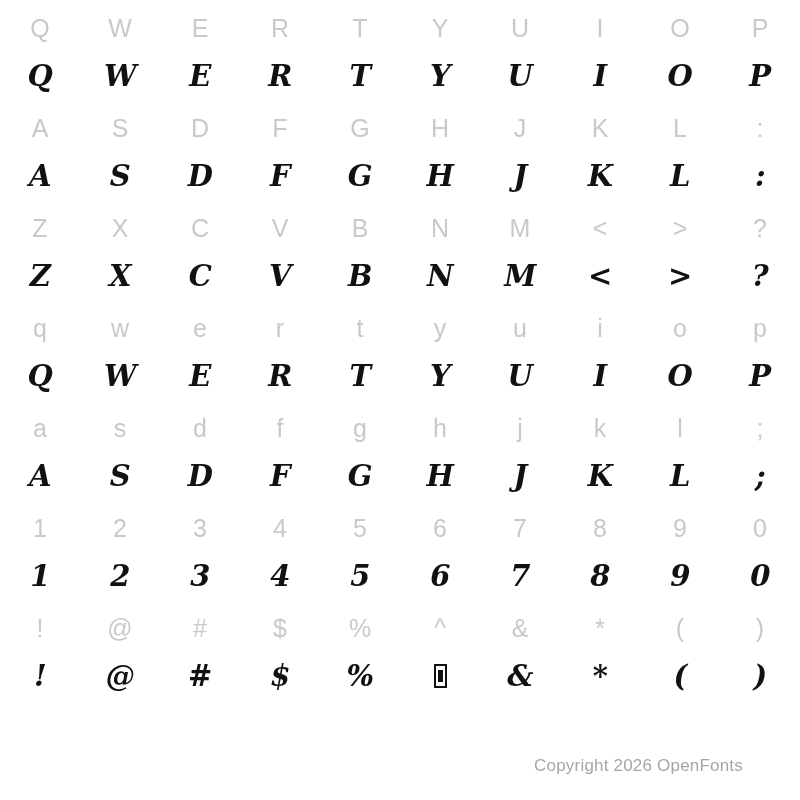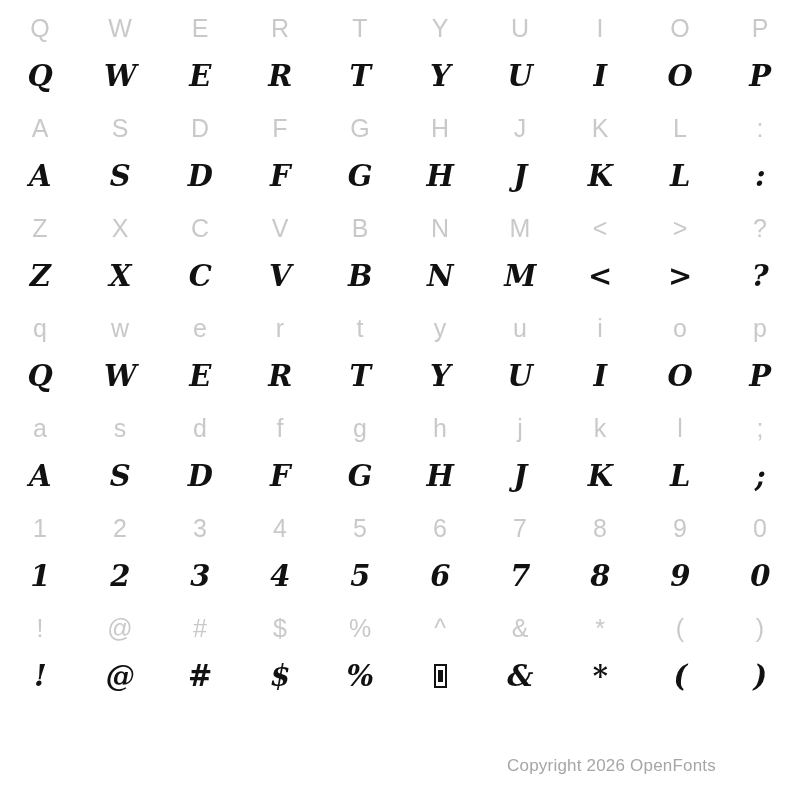--- a/index.html
+++ b/index.html
@@ -79,21 +79,21 @@
     width: 5px;
     height: 12px;
     background: #111;
   }
   .copyright {
     position: absolute;
     left: 0;
     right: 0;
     bottom: 24px;
     text-align: right;
-    padding-right: 84px;
+    padding-right: 57px;
     font-family: "Liberation Sans", sans-serif;
     font-size: 17px;
     color: #a6a6a6;
     letter-spacing: 0.2px;
   }
 </style>
 </head>
 <body>
 
 <div class="sheet">

